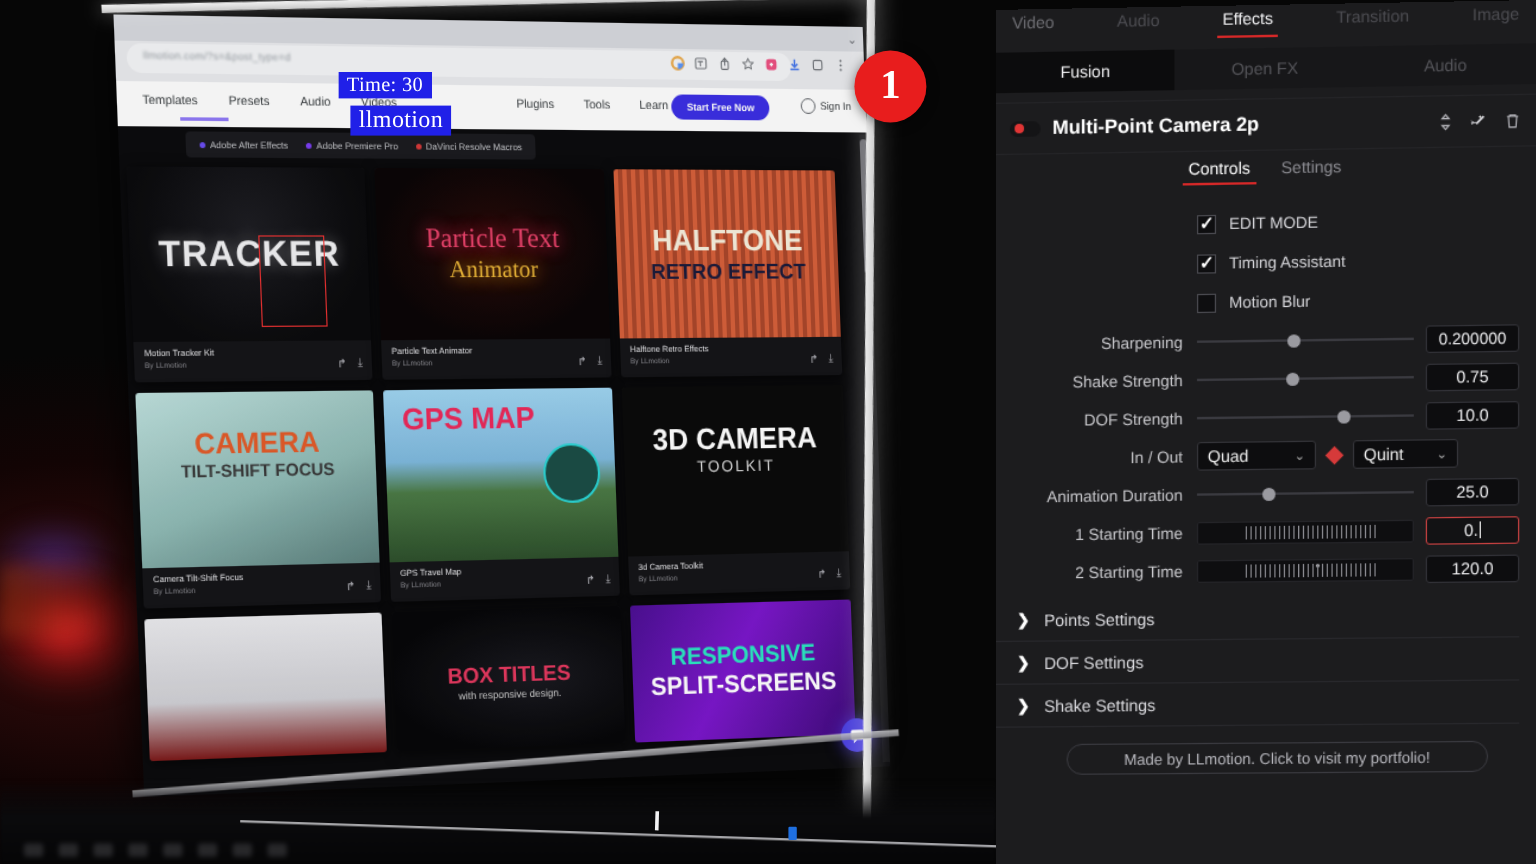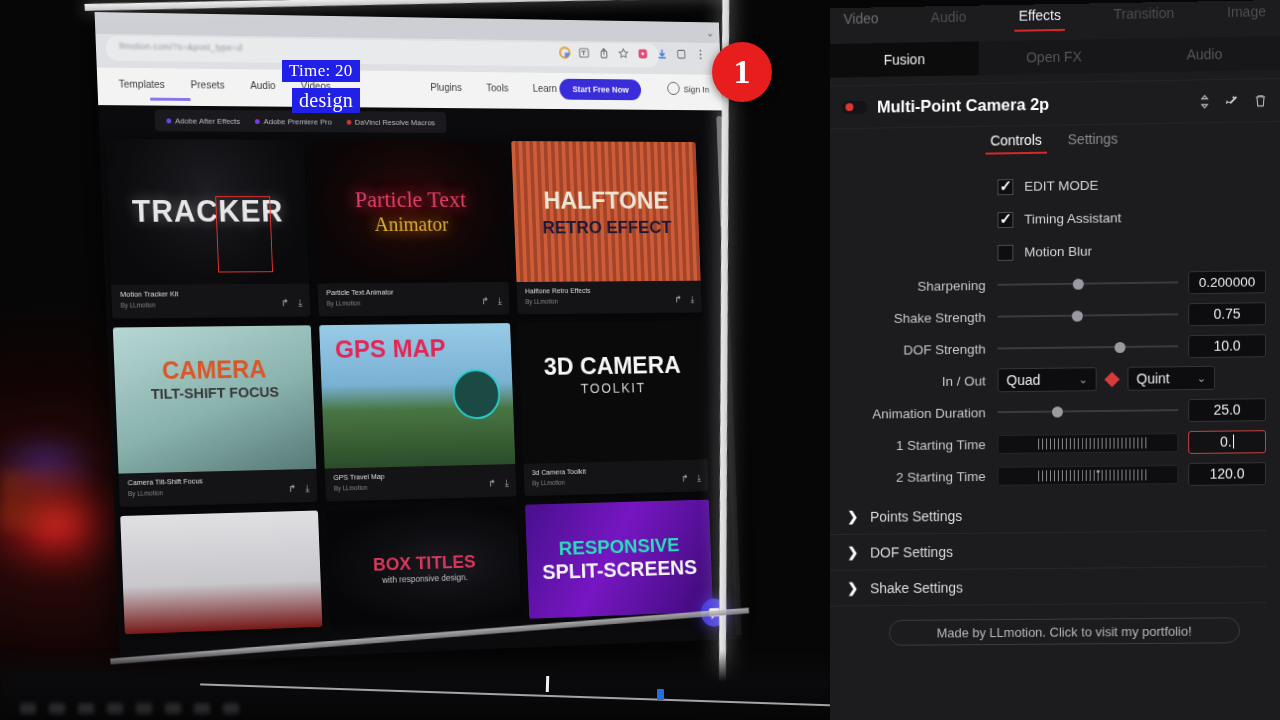--- a/index.html
+++ b/index.html
@@ -423,22 +423,22 @@
       <i></i>
       <i></i>
       <i></i>
       <i></i>
       <i></i>
   </div>
   <div class="pl-line"></div>
   <div class="playhead"></div>
   <div class="bluemark"></div>
 
-  <div class="badge-blue badge-time">Time: 20</div>
-  <div class="badge-blue badge-waiting">design</div>
+  <div class="badge-blue badge-time">Time: 30</div>
+  <div class="badge-blue badge-waiting">llmotion</div>
   <div class="badge-red">1</div>
 
   <div class="inspector">
     <div class="insp-inner">
 
       <div class="toptabs">
         <div class="ttab">Video</div>
         <div class="ttab dim">Audio</div>
         <div class="ttab active">Effects</div>
         <div class="ttab dim">Transition</div>

